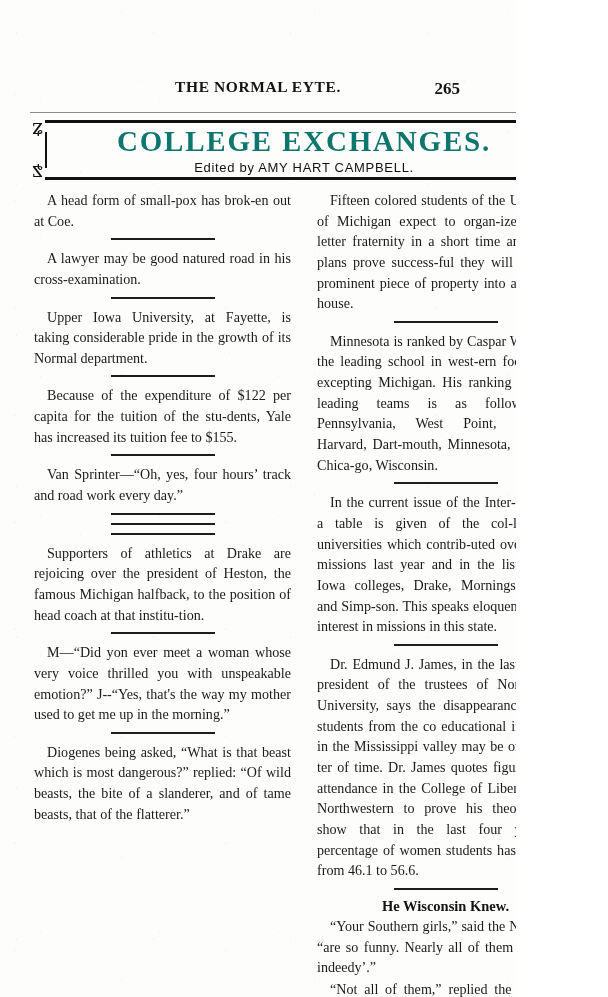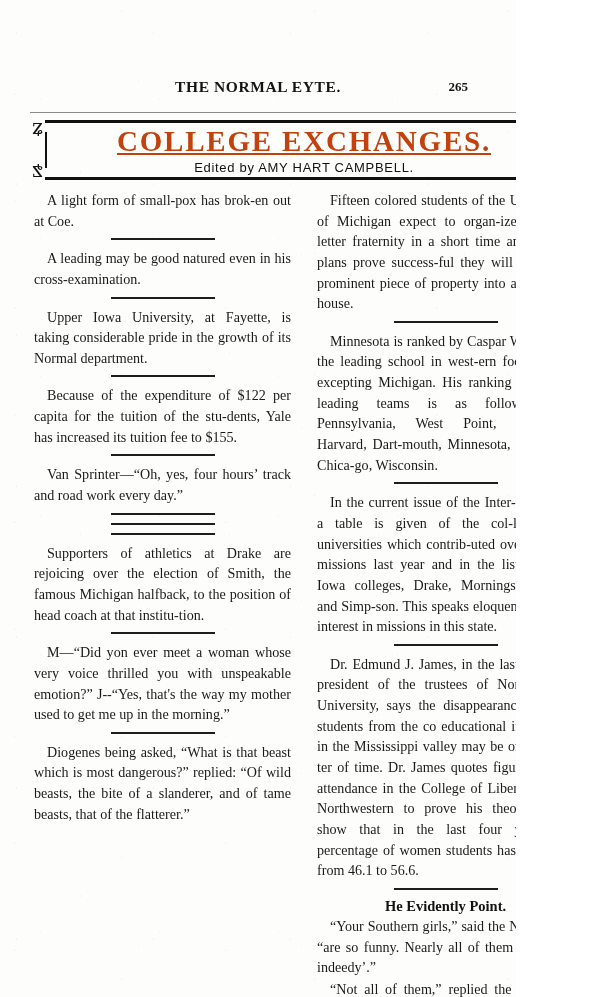--- a/index.html
+++ b/index.html
@@ -32,24 +32,24 @@
     text-align: center;
     font-family: "Liberation Serif", "DejaVu Serif", serif;
     font-weight: bold;
     font-size: 15.5px;
     letter-spacing: 0.6px;
     color: #141414;
     white-space: nowrap;
   }
   .folio {
     position: absolute;
-    right: 0;
+    right: 8px;
     top: 1px;
     font-weight: bold;
-    font-size: 13px;
+    font-size: 17px;
     color: #141414;
   }
 
   
   .head-rule {
     position: absolute;
     top: 112px;
     left: 30px;
     width: 548px;
     height: 1px;
@@ -101,23 +101,22 @@
   .section-title {
     position: absolute;
     top: 6px;
     left: 24px;
     right: 24px;
     text-align: center;
     font-family: "Liberation Serif", "DejaVu Serif", serif;
     font-size: 29px;
     font-weight: bold;
     letter-spacing: 1.8px;
-    color: #c2410c;
+    color: #0f766e;
     white-space: nowrap;
-    text-decoration: underline;
   }
   .section-byline {
     position: absolute;
     top: 41px;
     left: 24px;
     right: 24px;
     text-align: center;
     font-family: "Liberation Sans", "DejaVu Sans", sans-serif;
     font-size: 13px;
     font-weight: normal;
@@ -205,49 +204,49 @@
     <div class="flourish fl-tr">ʑ</div>
     <div class="flourish fl-br">ʑ</div>
 
     <div class="section-title">COLLEGE EXCHANGES.</div>
     <div class="section-byline">Edited by  AMY HART CAMPBELL.</div>
   </div>
 
   <div class="columns">
 
     <div class="col">
-      <p class="art indent">A light form of small-pox has brok-en out at Coe.</p>
-      <div class="divider"></div>
-      <p class="art indent">A leading may be good natured even in his cross-examination.</p>
+      <p class="art indent">A head form of small-pox has brok-en out at Coe.</p>
+      <div class="divider"></div>
+      <p class="art indent">A lawyer may be good natured road in his cross-examination.</p>
       <div class="divider"></div>
       <p class="art indent">Upper Iowa University, at Fayette, is taking considerable pride in the growth of its Normal department.</p>
       <div class="divider"></div>
       <p class="art indent">Because of the expenditure of $122 per capita for the tuition of the stu-dents, Yale has increased its tuition fee to $155.</p>
       <div class="divider"></div>
       <p class="art indent">Van Sprinter—“Oh, yes, four hours’ track and road work every day.”</p>
       <div class="divider"></div>
       <div class="divider"></div>
       <div class="divider"></div>
-      <p class="art indent">Supporters of athletics at Drake are rejoicing over the election of Smith, the famous Michigan halfback, to the position of head coach at that institu-tion.</p>
+      <p class="art indent">Supporters of athletics at Drake are rejoicing over the president of Heston, the famous Michigan halfback, to the position of head coach at that institu-tion.</p>
       <div class="divider"></div>
       <p class="art indent">M—“Did yon ever meet a woman whose very voice thrilled you with unspeakable emotion?” J--“Yes, that's the way my mother used to get me up in the morning.”</p>
       <div class="divider"></div>
       <p class="art indent">Diogenes being asked, “What is that beast which is most dangerous?” replied: “Of wild beasts, the bite of a slanderer, and of tame beasts, that of the flatterer.”</p>
     </div>
 
     <div class="col">
       <p class="art indent">Fifteen colored students of the Uni-versity of Michigan expect to organ-ize a Greek letter fraternity in a short time and if their plans prove success-ful they will convert a prominent piece of property into a fraternity house.</p>
       <div class="divider"></div>
       <p class="art indent">Minnesota is ranked by Caspar Whitney as the leading school in west-ern football, not excepting Michigan. His ranking of all the leading teams is as follows:—Yale, Pennsylvania, West Point, Princeton, Harvard, Dart-mouth, Minnesota, Michigan, Chica-go, Wisconsin.</p>
       <div class="divider"></div>
       <p class="art indent">In the current issue of the Inter-Collegian, a table is given of the col-leges and universities which contrib-uted over $200 to missions last year and in the list are four Iowa colleges, Drake, Morningside, Penn and Simp-son. This speaks eloquently for the interest in missions in this state.</p>
       <div class="divider"></div>
       <p class="art indent">Dr. Edmund J. James, in the last report as president of the trustees of Northwestern University, says the disappearance of men students from the co educational institutions in the Mississippi valley may be only a mat-ter of time. Dr. James quotes figures on the attendance in the College of Liberal Arts of Northwestern to prove his theory. These show that in the last four years the percentage of women students has increased from 46.1 to 56.6.</p>
       <div class="divider"></div>
-      <div class="sub-head">He Evidently Point.</div>
+      <div class="sub-head">He Wisconsin Knew.</div>
       <p class="art indent">“Your Southern girls,” said the Northerner, “are so funny. Nearly all of them say, ‘Yes, indeedy’.”</p>
       <p class="art indent">“Not all of them,” replied the South-ern youth, dismally, “some of them say, ‘No, indeedy’.”</p>
     </div>
 
   </div>
 
   <div class="speckle"></div>
 </div>
 
 </body></html>

